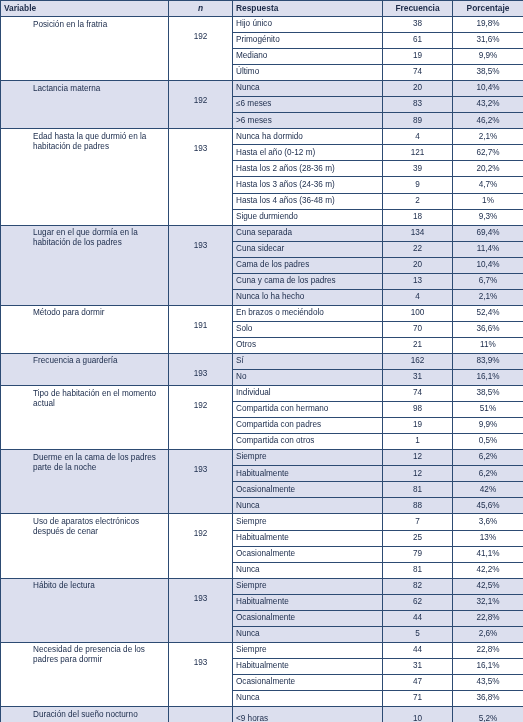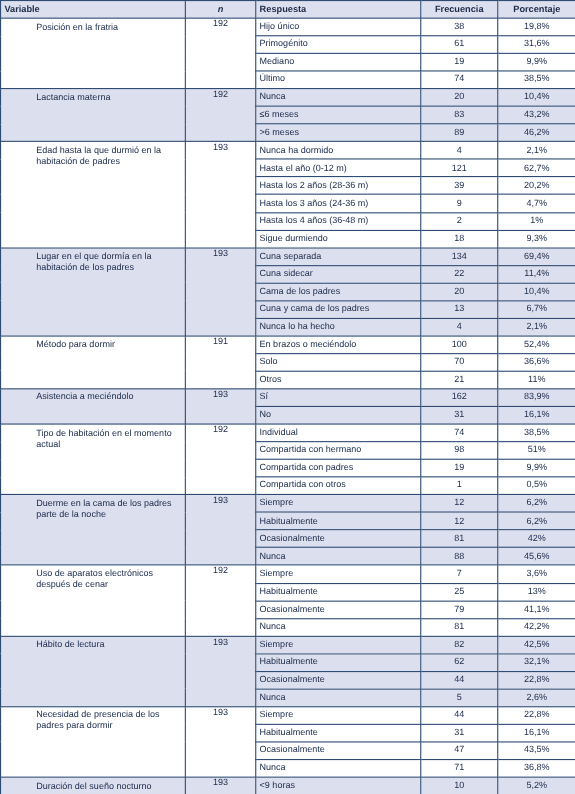--- a/index.html
+++ b/index.html
@@ -48,21 +48,21 @@
   thead th.ital { font-style: italic; text-align: center; }
 
   tbody td.var-cell {
     vertical-align: top;
     padding-top: 2.5px;
     white-space: normal;
     line-height: 1.22;
     font-size: 8.2px;
     padding-left: 32px;
   }
-  tbody td.n-cell    { text-align: center; vertical-align: top; padding-top: 1px; }
+  tbody td.n-cell    { text-align: center; vertical-align: top; padding-top: 16px; }
   tbody td.resp-cell { text-align: left; }
   tbody td.freq-cell { text-align: center; }
   tbody td.pct-cell  { text-align: center; }
 
   tbody tr.shade td { background: #dcdfee; }
   tbody tr.plain td { background: #ffffff; }
 </style>
 </head>
 <body>
 
@@ -193,21 +193,21 @@
         <td class="resp-cell">Solo</td>
         <td class="freq-cell">70</td>
         <td class="pct-cell">36,6%</td>
       </tr>
       <tr class="plain">
         <td class="resp-cell">Otros</td>
         <td class="freq-cell">21</td>
         <td class="pct-cell">11%</td>
       </tr>
       <tr class="shade">
-        <td class="var-cell" rowspan="2">Asistencia a meciéndolo</td>
+        <td class="var-cell" rowspan="2">Frecuencia a guardería</td>
         <td class="n-cell" rowspan="2">193</td>
         <td class="resp-cell">Sí</td>
         <td class="freq-cell">162</td>
         <td class="pct-cell">83,9%</td>
       </tr>
       <tr class="shade">
         <td class="resp-cell">No</td>
         <td class="freq-cell">31</td>
         <td class="pct-cell">16,1%</td>
       </tr>

